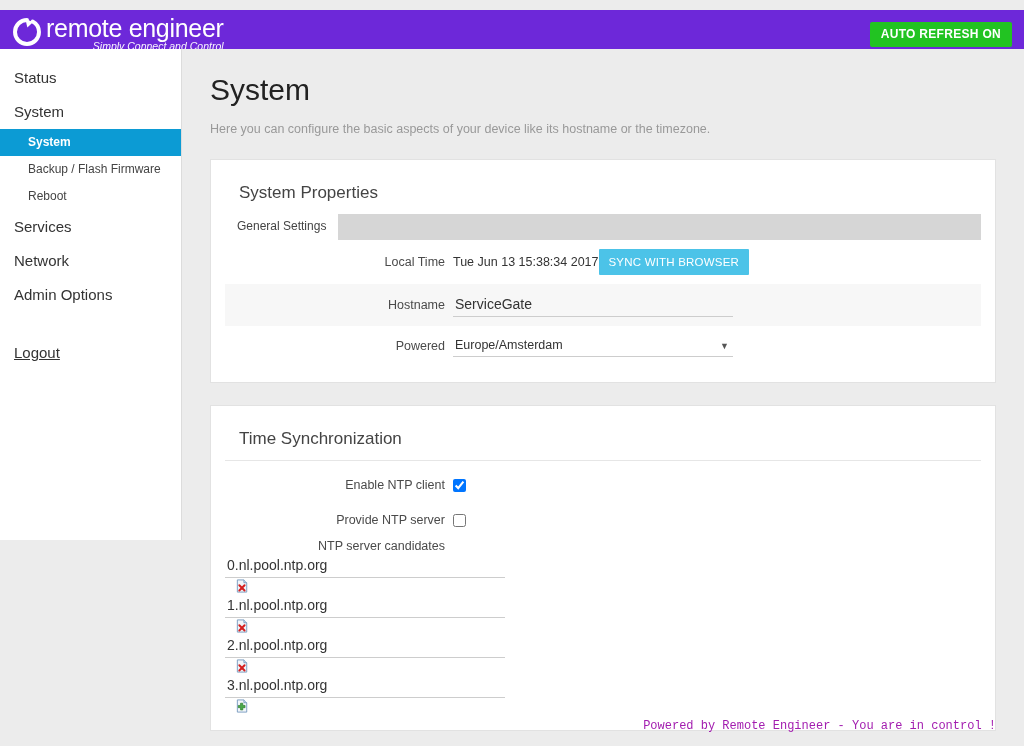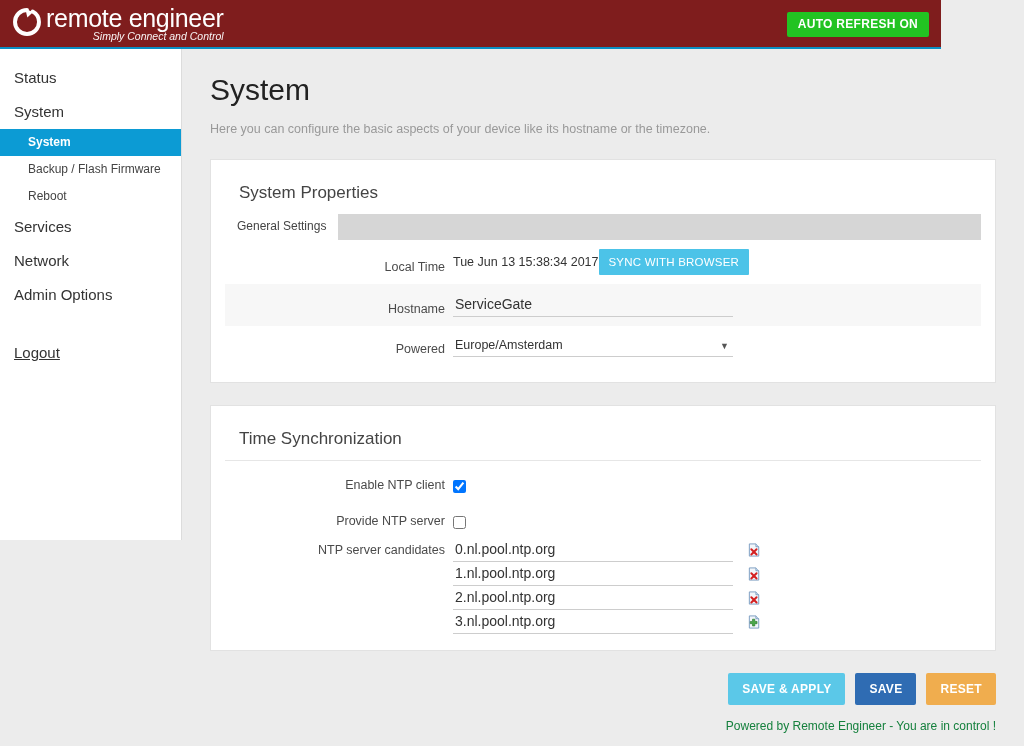--- a/index.html
+++ b/index.html
@@ -7,23 +7,23 @@
   body {
     width: 1024px; height: 746px;
     font-family: "Liberation Sans", sans-serif;
     background: #ececec;
     overflow: hidden;
     position: relative;
   }
 
   
   #header {
-    position: absolute; top: 0; left: 0;
-    width: 941px; height: 49px;
-    background: #7f1d1d;
+    position: absolute; top: 10px; left: 0;
+    width: 1024px; height: 49px;
+    background: #6d28d9;
     border-bottom: 2px solid #0a8fc4;
   }
   #logo-wrap {
     position: absolute; left: 12px; top: 4px;
     display: flex; align-items: flex-start;
   }
   .logo-mark { width: 30px; height: 30px; margin-top: 3px; }
   .logo-text-block { margin-left: 4px; }
   .logo-title {
     color: #ffffff; font-size: 25px; font-weight: normal;
@@ -102,21 +102,21 @@
     padding-left: 0;
   }
   .tab {
     background: #d6d6d6; color: #555555; font-size: 12px;
     padding: 5px 12px 6px 12px; cursor: pointer; line-height: 15px;
   }
   .tab.active { background: #ffffff; color: #444444; }
 
   
   .frow {
-    display: flex; align-items: flex-end;
+    display: flex; align-items: center;
     padding: 9px 0 9px 0; min-height: 36px;
   }
   .frow.striped { background: #f7f7f7; }
   .flabel {
     width: 228px; text-align: right; padding-right: 8px;
     font-size: 12.5px; color: #4a4a4a; line-height: 16px;
   }
   .fvalue { flex: 1; display: flex; align-items: center; }
 
   .static-time { font-size: 12.5px; color: #333333; }
@@ -144,21 +144,21 @@
   .caret {
     position: absolute; right: 4px; top: 6px;
     font-size: 9px; color: #555555; pointer-events: none;
   }
 
   .cb {
     width: 13px; height: 13px; margin: 0; cursor: pointer;
   }
 
   
-  .ntp-row { display: flex; align-items: center; padding: 0; }
+  .ntp-row { display: flex; padding: 0; flex-direction: column; }
   .ntp-label {
     width: 228px; text-align: right; padding-right: 8px;
     font-size: 12.5px; color: #4a4a4a; line-height: 16px;
   }
   .ntp-input-cell { width: 284px; }
   .ntp-icon-cell { width: 40px; padding-left: 10px; }
   .ntp-spacer { width: 228px; }
   .doc-icon { width: 15px; height: 16px; cursor: pointer; display: block; }
 
   
@@ -171,21 +171,21 @@
     letter-spacing: 0.3px; padding: 9px 14px; cursor: pointer;
     margin-left: 10px; border-radius: 2px; line-height: 14px;
     font-family: "Liberation Sans", sans-serif;
   }
   .btn-save-apply { background: #5bc8e8; }
   .btn-save { background: #2f6cb3; }
   .btn-reset { background: #f0ad4e; }
 
   #footer {
     position: absolute; right: 28px; bottom: 12px;
-    font-size: 12px; color: #15803d; line-height: 16px;
+    font-size: 12px; color: #a21caf; line-height: 16px; font-family: Liberation Mono, monospace;
   }
 </style>
 </head>
 <body>
 
 <div id="header">
   <div id="logo-wrap">
     <svg class="logo-mark" viewBox="0 0 32 32">
       <path d="M16 3.2 A12.8 12.8 0 1 0 28.8 16 A12.8 12.8 0 0 0 22 4.9" fill="none" stroke="#ffffff" stroke-width="4.2" stroke-linecap="round"></path>
       <path d="M14.2 2.0 L22.6 5.4 L16.4 11.2 Z" fill="#ffffff"></path>

